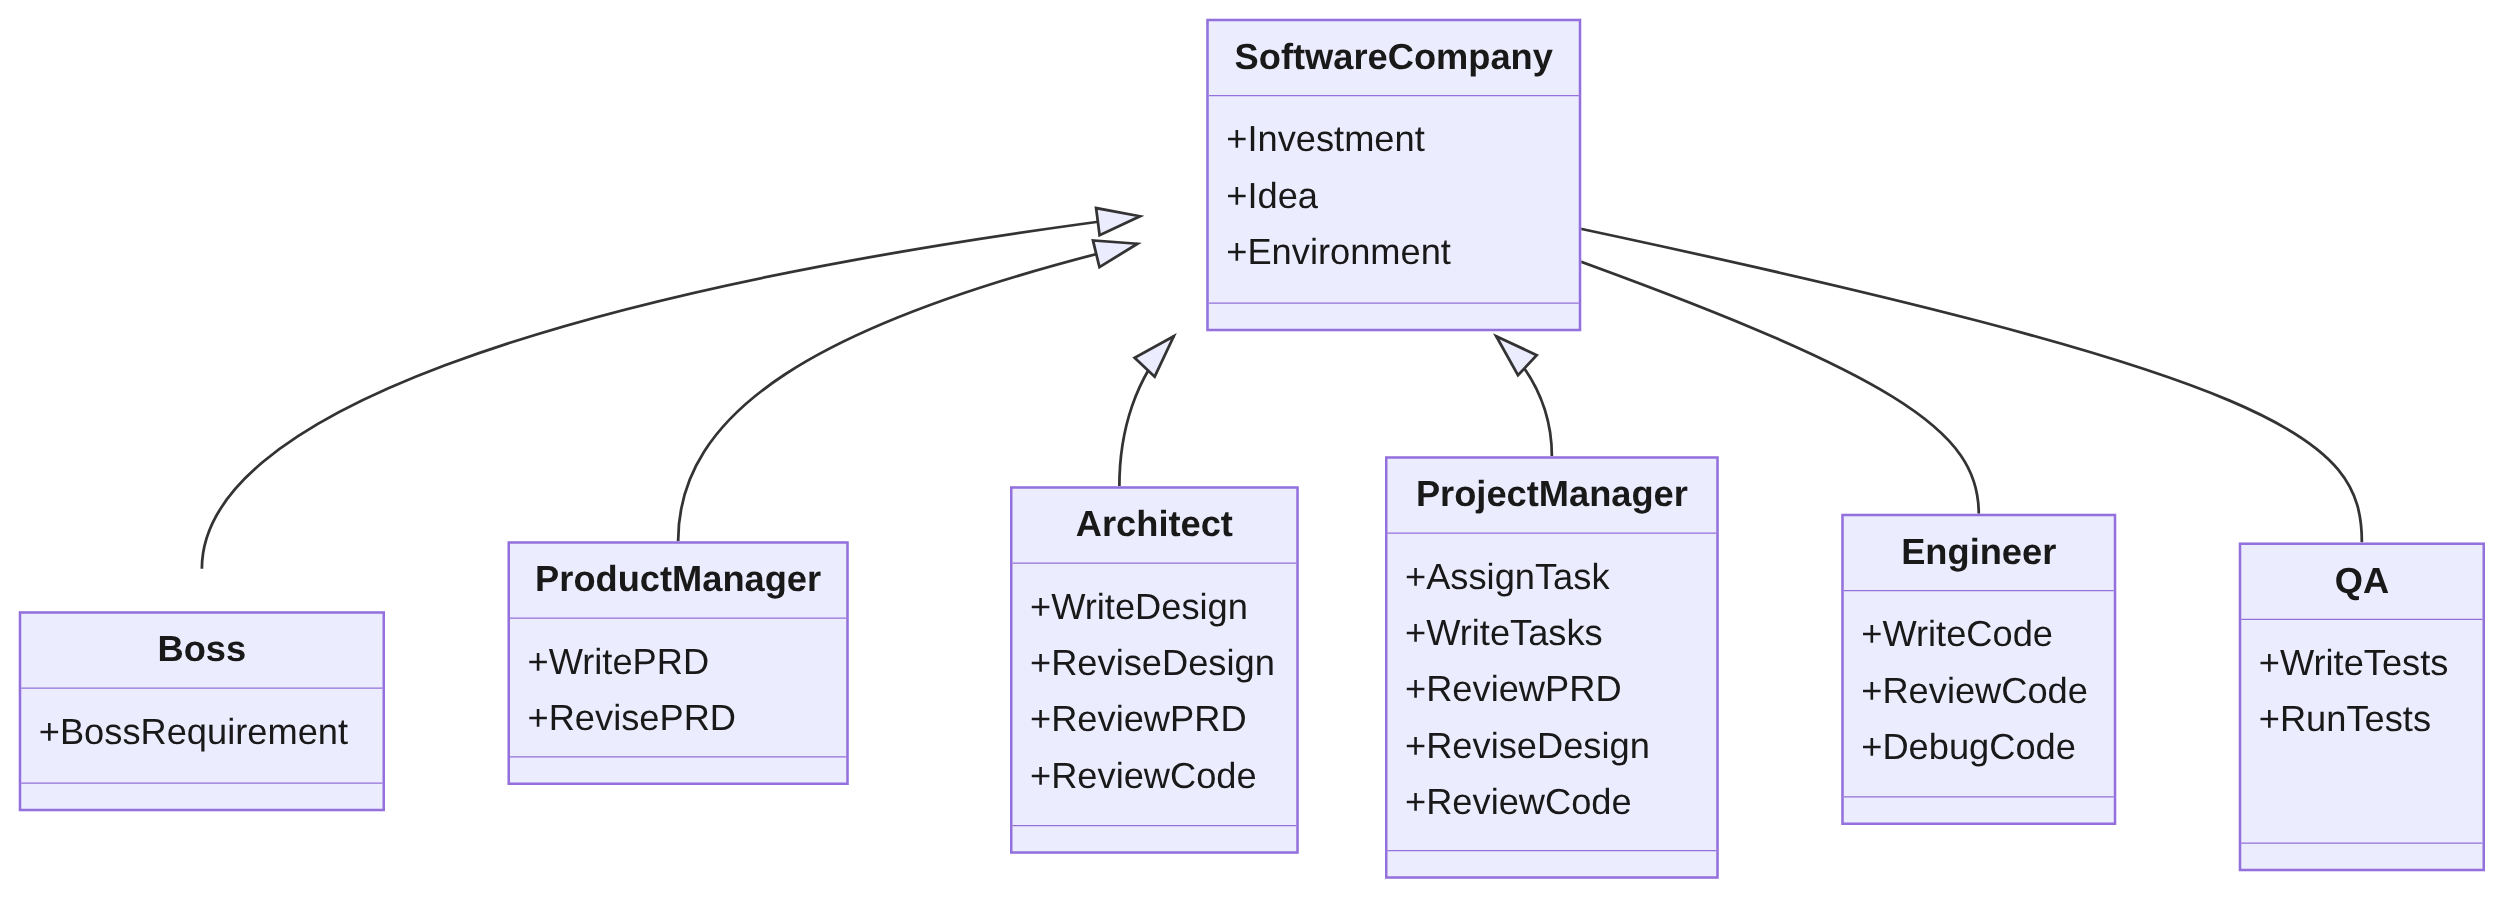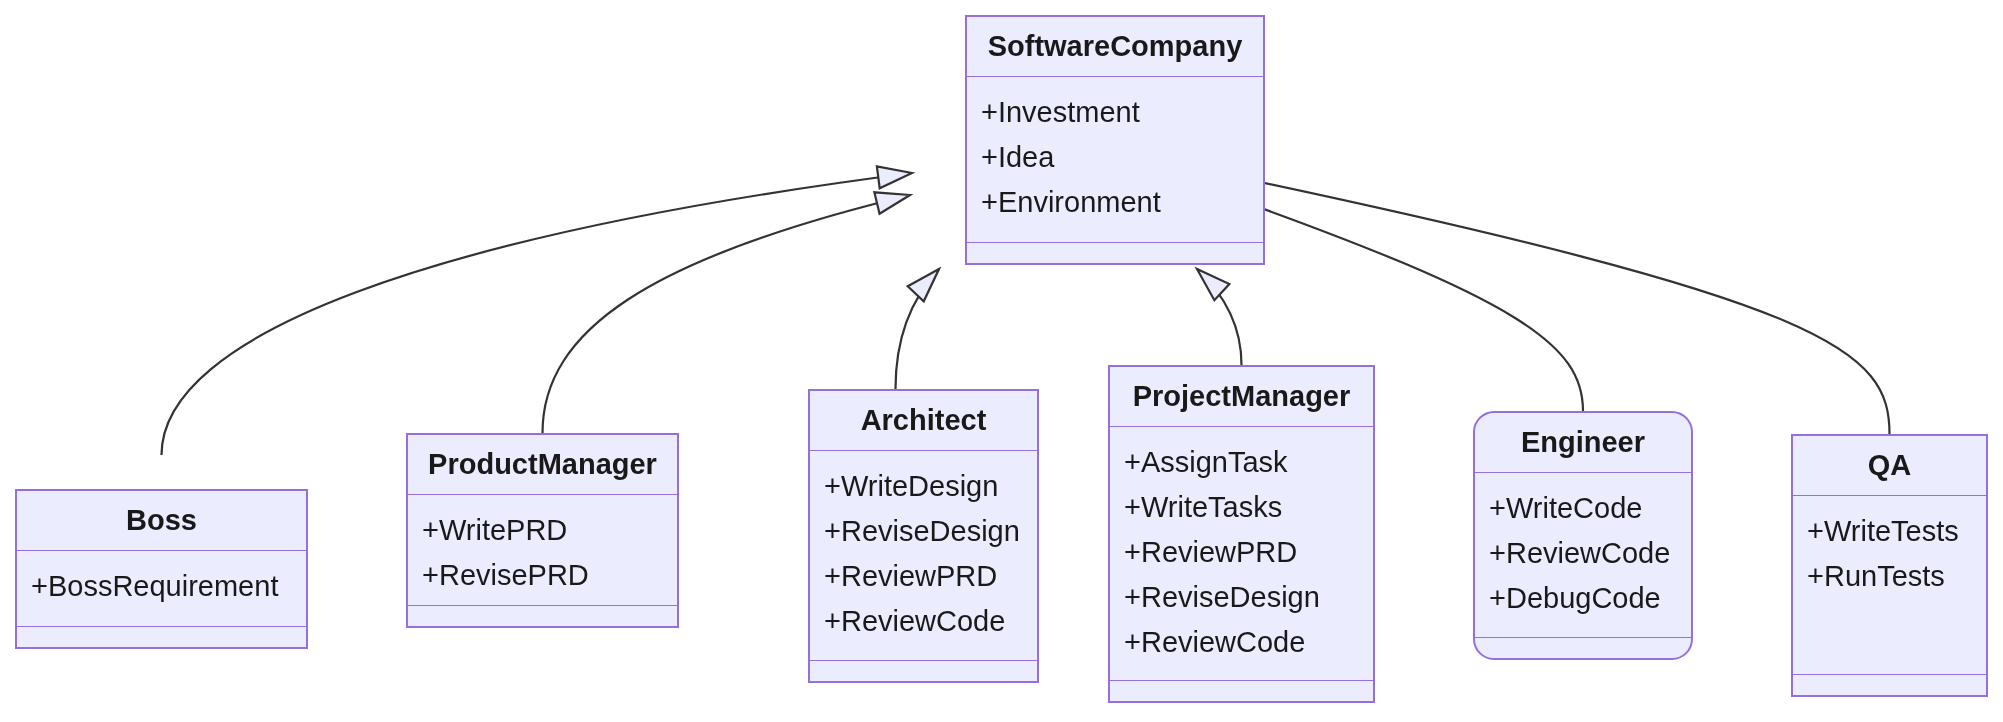--- a/index.html
+++ b/index.html
@@ -116,21 +116,21 @@
     <div class="class-title">ProjectManager</div>
     <div class="class-attrs">
           <div class="class-attr">+AssignTask</div>
           <div class="class-attr">+WriteTasks</div>
           <div class="class-attr">+ReviewPRD</div>
           <div class="class-attr">+ReviseDesign</div>
           <div class="class-attr">+ReviewCode</div>
         </div>
     <div class="class-methods"></div>
   </div>
-      <div class="class-node" style="left: 1473px; top: 411px; width: 220px; height: 249px; border-radius: 21px;">
+      <div class="class-node" style="left: 1473px; top: 411px; width: 220px; height: 249px;">
     <div class="class-title">Engineer</div>
     <div class="class-attrs">
           <div class="class-attr">+WriteCode</div>
           <div class="class-attr">+ReviewCode</div>
           <div class="class-attr">+DebugCode</div>
         </div>
     <div class="class-methods"></div>
   </div>
       <div class="class-node" style="left: 1791px; top: 434px; width: 197px; height: 263px;">
     <div class="class-title">QA</div>

